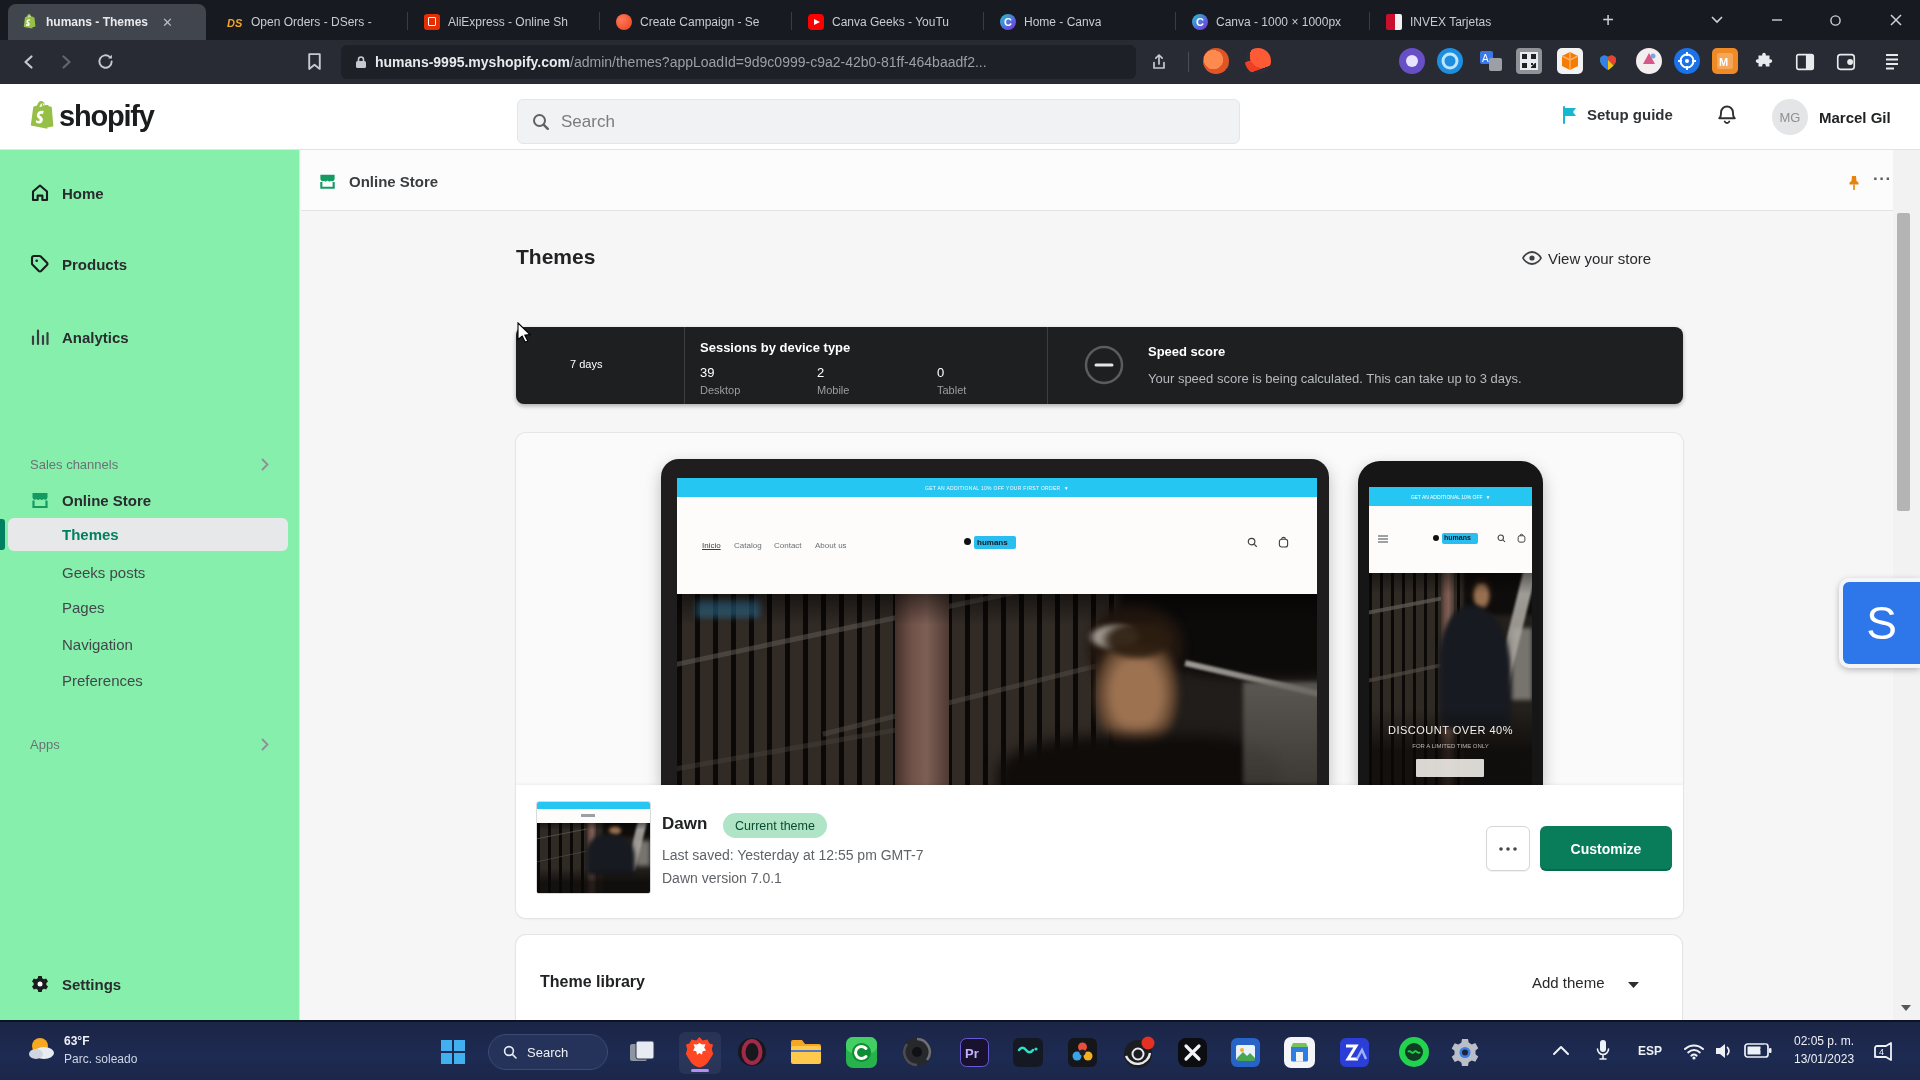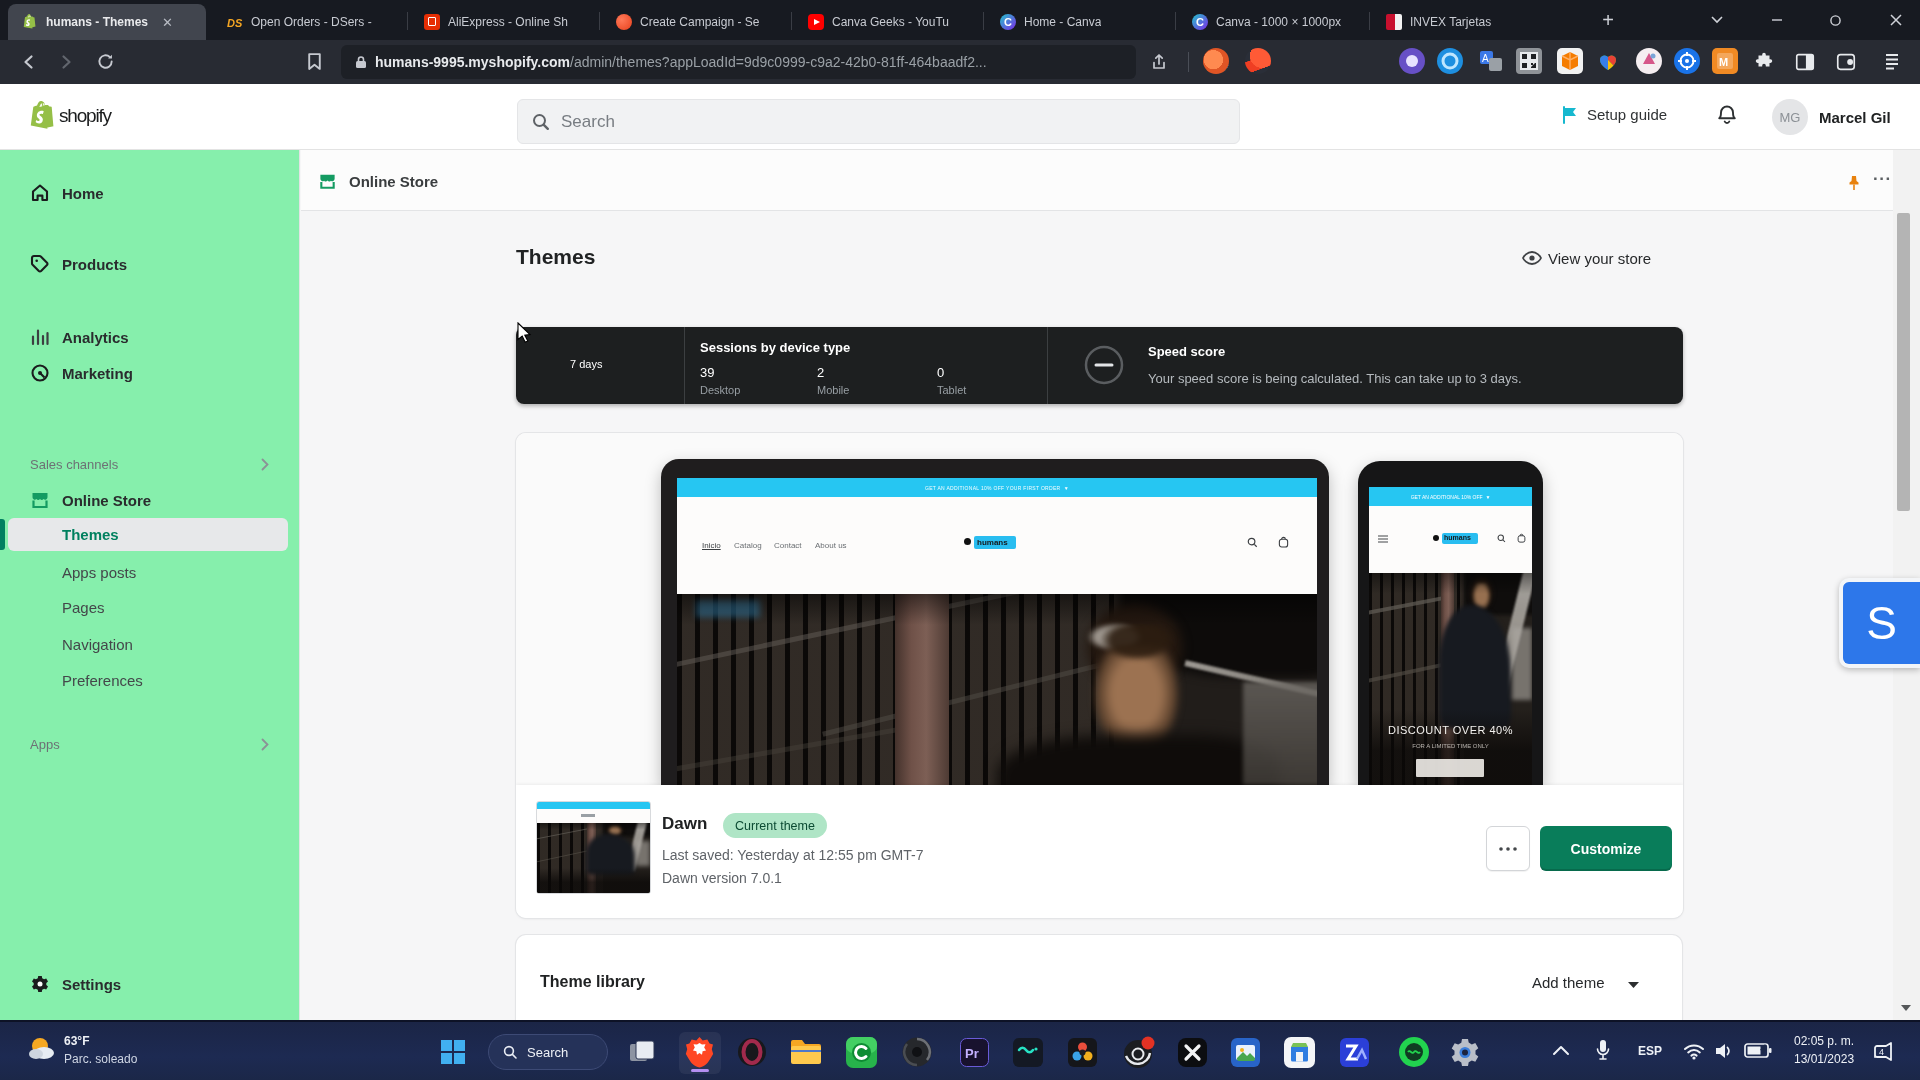--- a/index.html
+++ b/index.html
@@ -21,24 +21,24 @@
 .navic { position:absolute; top:10px; color:#b9bdc6; }
 #urlbox { position:absolute; left:341px; top:5px; width:795px; height:34px; background:#1d2026; border-radius:6px; display:flex; align-items:center; }
 #urlbox .lock { margin:0 8px 0 14px; }
 #urlbox .dom { color:#e8eaed; font-size:14px; font-weight:bold; white-space:nowrap; }
 #urlbox .path { color:#9aa0a6; font-size:14px; white-space:nowrap; }
 .extic { position:absolute; top:8px; width:26px; height:26px; border-radius:50%; }
 
 
 #shheader { position:absolute; left:0; top:84px; width:1920px; height:66px; background:#ffffff; border-bottom:1px solid #e3e3e3; }
 #shlogo { position:absolute; left:28px; top:13px; height:38px; display:flex; align-items:center; }
-#shlogo .word { font-size:19px; font-weight:normal; color:#1a1c1d; letter-spacing:-1.2px; margin-left:4px; }
+#shlogo .word { font-size:29px; font-weight:bold; color:#1a1c1d; letter-spacing:-1.2px; margin-left:4px; }
 #shsearch { position:absolute; left:517px; top:15px; width:723px; height:45px; background:#f1f2f3; border:1px solid #e4e5e7; border-radius:6px; display:flex; align-items:center; }
 #shsearch .ph { color:#787d82; font-size:17px; margin-left:10px; }
-.setup { position:absolute; left:1587px; top:22px; font-size:15px; color:#303335; }
+.setup { position:absolute; left:1587px; top:22px; font-size:15px; color:#303335;font-weight:bold; }
 .mg { position:absolute; left:1772px; top:15px; width:36px; height:36px; border-radius:50%; background:#e4e5e7; color:#8c9196; font-size:13px; display:flex; align-items:center; justify-content:center; }
 .uname { position:absolute; left:1819px; top:25px; font-size:15px; font-weight:bold; color:#202223; }
 
 
 #sidebar { position:absolute; left:0; top:150px; width:300px; height:870px; background:#86efac; border-right:1px solid #e1e3e5; }
 .sitem { position:absolute; left:0; width:300px; height:32px; display:flex; align-items:center; }
 .sitem .ic { width:20px; height:20px; margin-left:30px; flex:none; }
 .sitem .tx { margin-left:12px; font-size:15px; font-weight:bold; color:#2a2c2e; }
 .slabel { position:absolute; left:30px; font-size:13px; color:#6d7175; }
 .schev { position:absolute; left:260px; color:#8c9196; font-size:13px; }
@@ -281,43 +281,35 @@
           <circle cx="6.7" cy="6.7" r="1.3" fill="#1a1c1d"></circle>
         </svg>
       <span class="tx">Products</span>
     </div>
     <div class="sitem" style="top:171px;">
       <svg class="ic" viewBox="0 0 20 20">
           <path d="M3 17V9.5M8 17V3.5M13 17v-8M17.5 17V6" stroke="#3c3f42" stroke-width="2.2" stroke-linecap="round"></path>
         </svg>
       <span class="tx">Analytics</span>
     </div>
-    <div class="sitem" style="top:207px;">
-      <svg class="ic" viewBox="0 0 20 20">
-          <circle cx="10" cy="10" r="7.5" fill="none" stroke="#1a1c1d" stroke-width="2.1"></circle>
-          <path d="M10 10l4.5 4.5" stroke="#1a1c1d" stroke-width="2.1"></path>
-          <circle cx="10" cy="10" r="2" fill="#1a1c1d"></circle>
-        </svg>
-      <span class="tx">Marketing</span>
-    </div>
     <span class="slabel" style="top:307px;">Sales channels</span>
     <svg class="schev" style="position:absolute; left:261px; top:308px;" width="8" height="13" viewBox="0 0 8 13">
         <path d="M1.5 1.5l5 5-5 5" stroke="#8c9196" stroke-width="1.8" fill="none" stroke-linecap="round"></path>
       </svg>
     <div class="sitem" style="top:334px;">
       <svg class="ic" viewBox="0 0 20 20">
           <path d="M2.5 3h15v4.2a2.4 2.4 0 0 1-3.9 1.9A2.4 2.4 0 0 1 10 9a2.4 2.4 0 0 1-3.6.1A2.4 2.4 0 0 1 2.5 7.2z" fill="#149b62"></path>
           <path d="M3.5 10.5V17h13v-6.5" fill="none" stroke="#149b62" stroke-width="2.2"></path>
         </svg>
       <span class="tx">Online Store</span>
     </div>
     <div id="themesel"></div>
     <div id="themebar"></div>
     <span class="themetx">Themes</span>
-    <span class="sub" style="top:414px;">Apps posts</span>
+    <span class="sub" style="top:414px;">Geeks posts</span>
     <span class="sub" style="top:449px;">Pages</span>
     <span class="sub" style="top:486px;">Navigation</span>
     <span class="sub" style="top:522px;">Preferences</span>
     <span class="slabel" style="top:587px;">Apps</span>
     <svg class="schev" style="position:absolute; left:261px; top:588px;" width="8" height="13" viewBox="0 0 8 13">
         <path d="M1.5 1.5l5 5-5 5" stroke="#8c9196" stroke-width="1.8" fill="none" stroke-linecap="round"></path>
       </svg>
     <div class="sitem" style="top:818px;">
       <svg class="ic" viewBox="0 0 20 20">
           <path d="M8.2 2h3.6l.4 2.2 1.9 1.1 2.1-.8 1.8 3.1-1.7 1.4v2l1.7 1.4-1.8 3.1-2.1-.8-1.9 1.1-.4 2.2H8.2l-.4-2.2-1.9-1.1-2.1.8L2 12.4l1.7-1.4v-2L2 7.6l1.8-3.1 2.1.8 1.9-1.1z" fill="#1a1c1d"></path>

